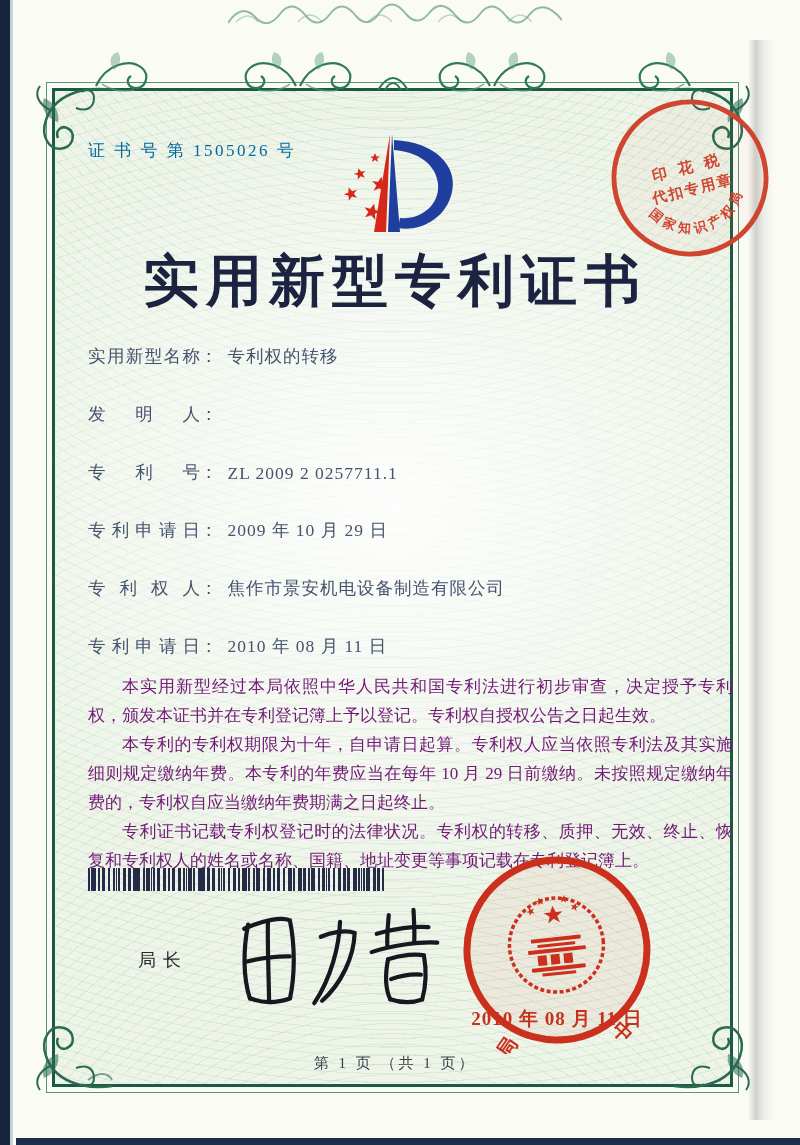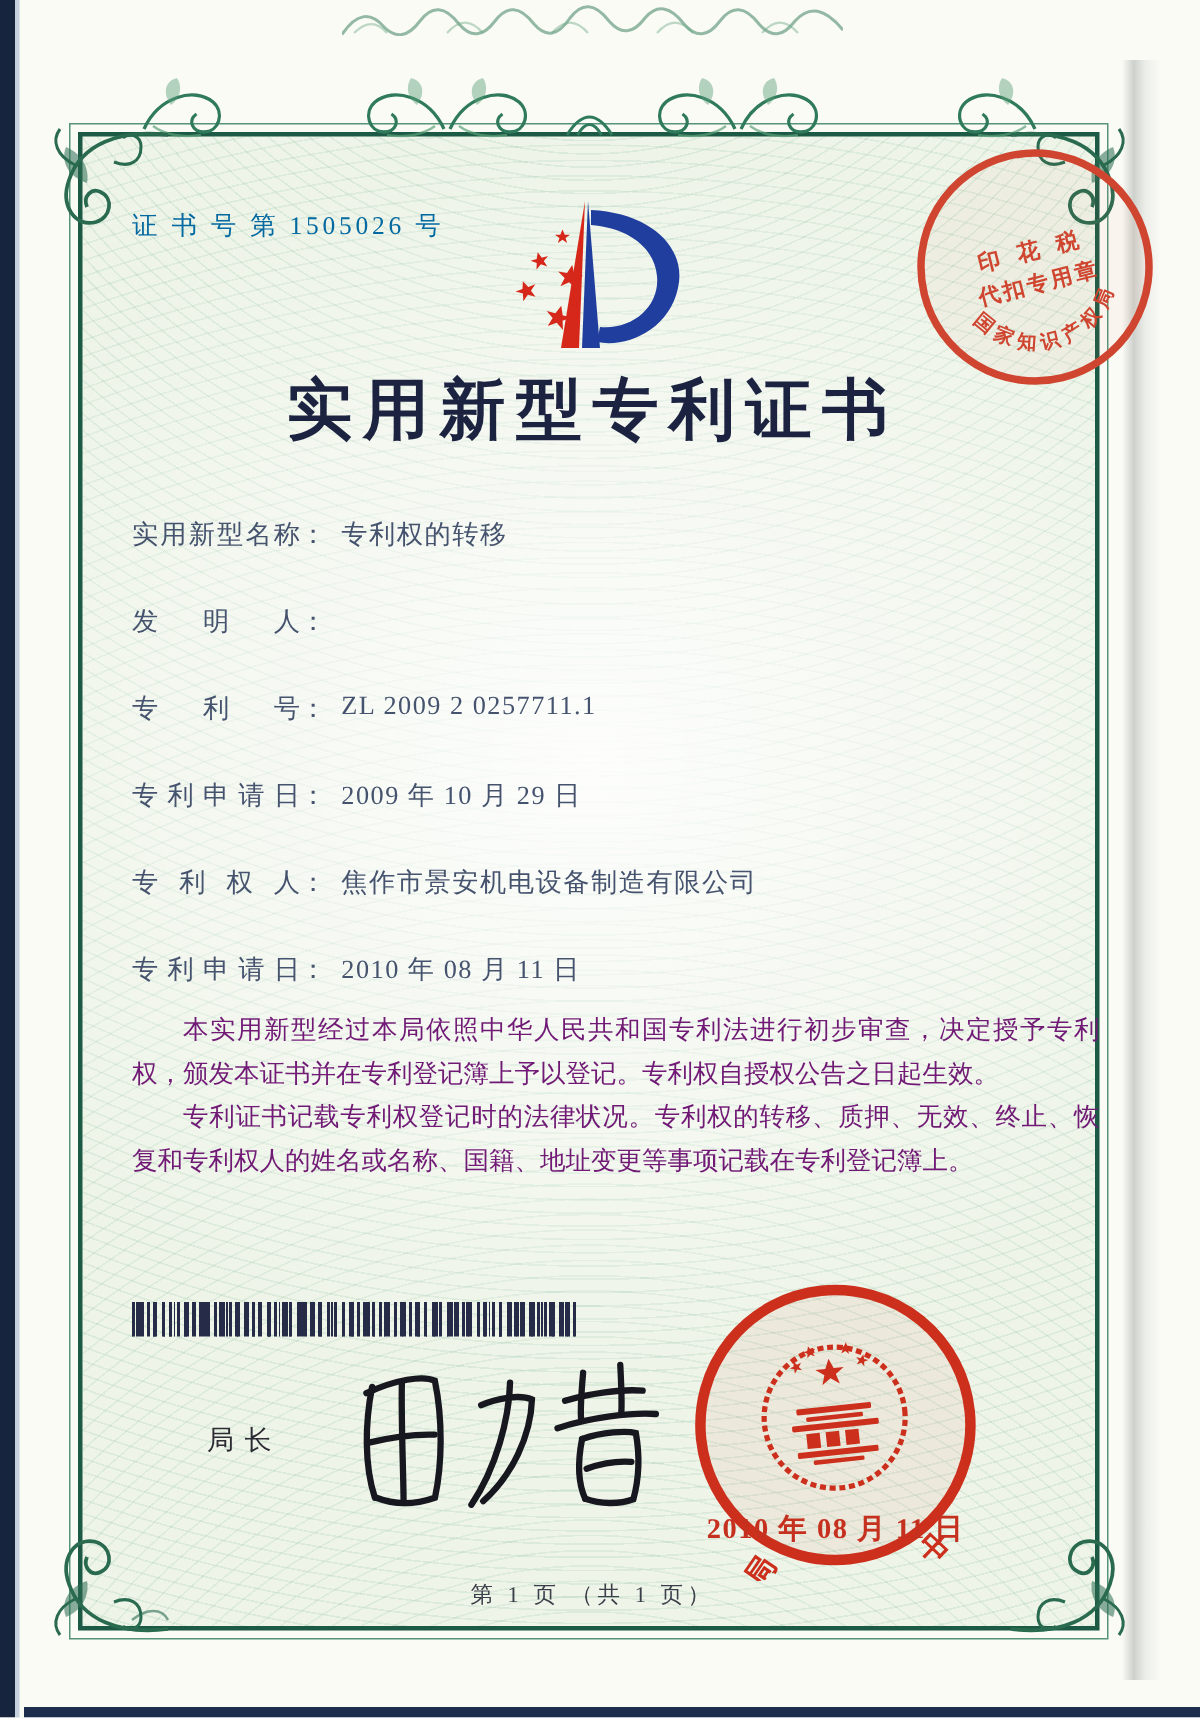--- a/index.html
+++ b/index.html
@@ -22,23 +22,23 @@
       radial-gradient(90% 55% at 50% 42%, rgba(255,255,255,.9), rgba(255,255,255,0) 75%),
       repeating-radial-gradient(120% 90% at 50% -30%, rgba(125,185,150,.17) 0 1px, rgba(0,0,0,0) 1px 8px),
       repeating-radial-gradient(130% 100% at 50% 135%, rgba(125,185,150,.15) 0 1px, rgba(0,0,0,0) 1px 9px);
   }
   .ornament{position:absolute;pointer-events:none;}
   
   .cert-number{position:absolute;left:88px;top:128px;font-size:17px;letter-spacing:2.5px;color:#0369a1;margin-top:11px;}
   .logo{position:absolute;left:330px;top:128px;width:140px;height:112px;}
   .tax-stamp{position:absolute;left:604px;top:92px;width:172px;height:172px;transform:rotate(-14deg);}
   .title{position:absolute;left:0;top:244px;width:790px;text-align:center;
-    font-size:44px;font-weight:bold;color:#1c2340;letter-spacing:7px;}
+    font-size:56px;font-weight:bold;color:#1c2340;letter-spacing:7px;}
   .fields{position:absolute;left:88px;top:344px;width:640px;color:#46536e;font-size:17.5px;}
-  .frow{display:flex;align-items:flex-start;margin-bottom:34px;height:24px;white-space:nowrap;font-family:Liberation Serif, serif;}
+  .frow{display:flex;align-items:flex-end;margin-bottom:34px;height:24px;white-space:nowrap;font-family:Liberation Serif, serif;}
   .flabel{display:inline-block;width:112px;text-align:justify;text-align-last:justify;}
   .fcolon{display:inline-block;margin-right:10px;}
   .fvalue{letter-spacing:1px;}
   .paras{position:absolute;left:88px;top:672px;width:645px;color:#701a75;font-size:17px;line-height:29px;
     text-align:justify;}
   .paras p{margin:0;text-indent:2em;}
   .barcode{position:absolute;left:88px;top:868px;width:296px;height:23px;
     background-image:
       repeating-linear-gradient(90deg,#262b47 0 2px,rgba(0,0,0,0) 2px 5px),
       repeating-linear-gradient(90deg,#262b47 0 1px,rgba(0,0,0,0) 1px 7px),
@@ -178,20 +178,21 @@
   </div>
   <div class="frow">
     <span class="flabel">专利申请日</span>
       <span class="fcolon">：</span>
       <span class="fvalue">2010 年 08 月 11 日</span>
   </div>
 </div>
 
 <div class="paras">
   <p>本实用新型经过本局依照中华人民共和国专利法进行初步审查，决定授予专利权，颁发本证书并在专利登记簿上予以登记。专利权自授权公告之日起生效。</p>
+  <p>本专利的专利权期限为十年，自申请日起算。专利权人应当依照专利法及其实施细则规定缴纳年费。本专利的年费应当在每年 10 月 29 日前缴纳。未按照规定缴纳年费的，专利权自应当缴纳年费期满之日起终止。</p>
   <p>专利证书记载专利权登记时的法律状况。专利权的转移、质押、无效、终止、恢复和专利权人的姓名或名称、国籍、地址变更等事项记载在专利登记簿上。</p>
 </div>
 
 <div class="barcode"></div>
 
 <div class="sig-title">局长</div>
 <svg class="sig-svg" viewBox="0 0 220 115">
   <g fill="none" stroke="#17171f" stroke-width="4.2" stroke-linecap="round">
     <path d="M24,18 C18,42 16,70 22,92"></path>
     <path d="M20,22 C40,14 58,12 66,16 C70,42 68,72 62,94 C48,98 34,97 23,92"></path>

